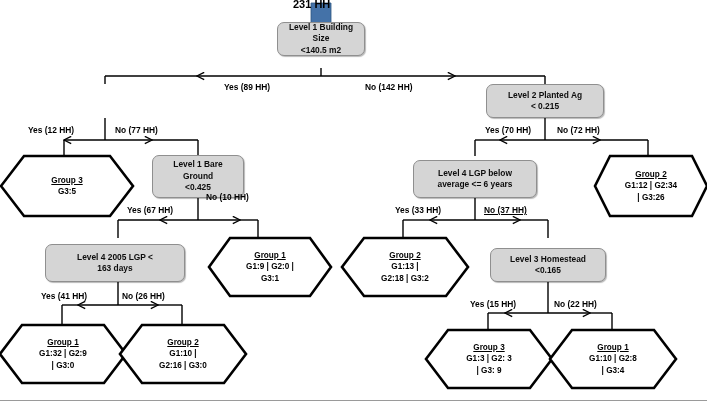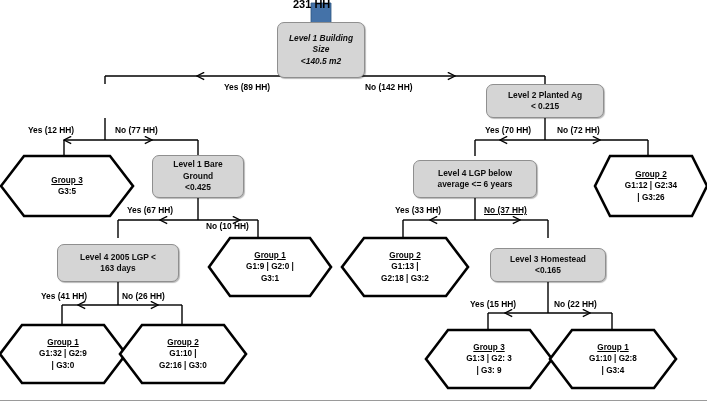--- a/index.html
+++ b/index.html
@@ -187,21 +187,21 @@
       <polygon points="142,325 224,325 246,354 224,383 142,383 120,354"></polygon>
       <polygon points="610,156 692,156 707,186 692,216 610,216 595,186"></polygon>
       <polygon points="364,238 446,238 468,267 446,296 364,296 342,267"></polygon>
       <polygon points="448,330 530,330 552,359 530,388 448,388 426,359"></polygon>
       <polygon points="572,330 654,330 676,359 654,388 572,388 550,359"></polygon>
     </g>
   </svg>
 
   <div class="root-caption" style="left:293px; top:-1px;">231 HH</div>
 
-  <div class="node" style="left:277px; top:22px; width:88px; height:56px;font-style:italic;">
+  <div class="node" style="left:277px; top:22px; width:88px; height:34px;">
     <span class="ntext">
       <span>Level 1 Building</span><br>
       <span>Size</span><br>
       <span>&lt;140.5 m2</span>
     </span>
   </div>
 
 
   <div class="node" style="left:486px; top:84px; width:118px; height:34px;">
     <span class="ntext">
@@ -218,21 +218,21 @@
     </span>
   </div>
 
   <div class="node" style="left:413px; top:160px; width:124px; height:38px;">
     <span class="ntext">
       <span>Level 4 LGP below</span><br>
       <span>average &lt;= 6 years</span>
     </span>
   </div>
 
-  <div class="node" style="left:57px; top:244px; width:122px; height:38px;">
+  <div class="node" style="left:45px; top:244px; width:140px; height:38px;">
     <span class="ntext">
       <span>Level 4 2005 LGP &lt;</span><br>
       <span>163 days</span>
     </span>
   </div>
 
   <div class="node" style="left:490px; top:248px; width:116px; height:34px;">
     <span class="ntext">
       <span>Level 3 Homestead</span><br>
       <span>&lt;0.165</span>
@@ -305,21 +305,21 @@
   <div class="edge-label" style="left:224px; top:83px;">Yes (89 HH)</div>
   <div class="edge-label" style="left:365px; top:83px;">No (142 HH)</div>
 
   <div class="edge-label" style="left:28px; top:126px;">Yes (12 HH)</div>
   <div class="edge-label" style="left:115px; top:126px;">No (77 HH)</div>
 
   <div class="edge-label" style="left:485px; top:126px;">Yes (70 HH)</div>
   <div class="edge-label" style="left:557px; top:126px;">No (72 HH)</div>
 
   <div class="edge-label" style="left:127px; top:206px;">Yes (67 HH)</div>
-  <div class="edge-label" style="left:206px; top:222px;">No (10 HH)</div>
+  <div class="edge-label" style="left:206px; top:193px;">No (10 HH)</div>
 
   <div class="edge-label" style="left:395px; top:206px;">Yes (33 HH)</div>
   <div class="edge-label" style="left:484px; top:206px;text-decoration:underline;">No (37 HH)</div>
 
   <div class="edge-label" style="left:41px; top:292px;">Yes (41 HH)</div>
   <div class="edge-label" style="left:122px; top:292px;">No (26 HH)</div>
 
   <div class="edge-label" style="left:470px; top:300px;">Yes (15 HH)</div>
   <div class="edge-label" style="left:554px; top:300px;">No (22 HH)</div>
 

